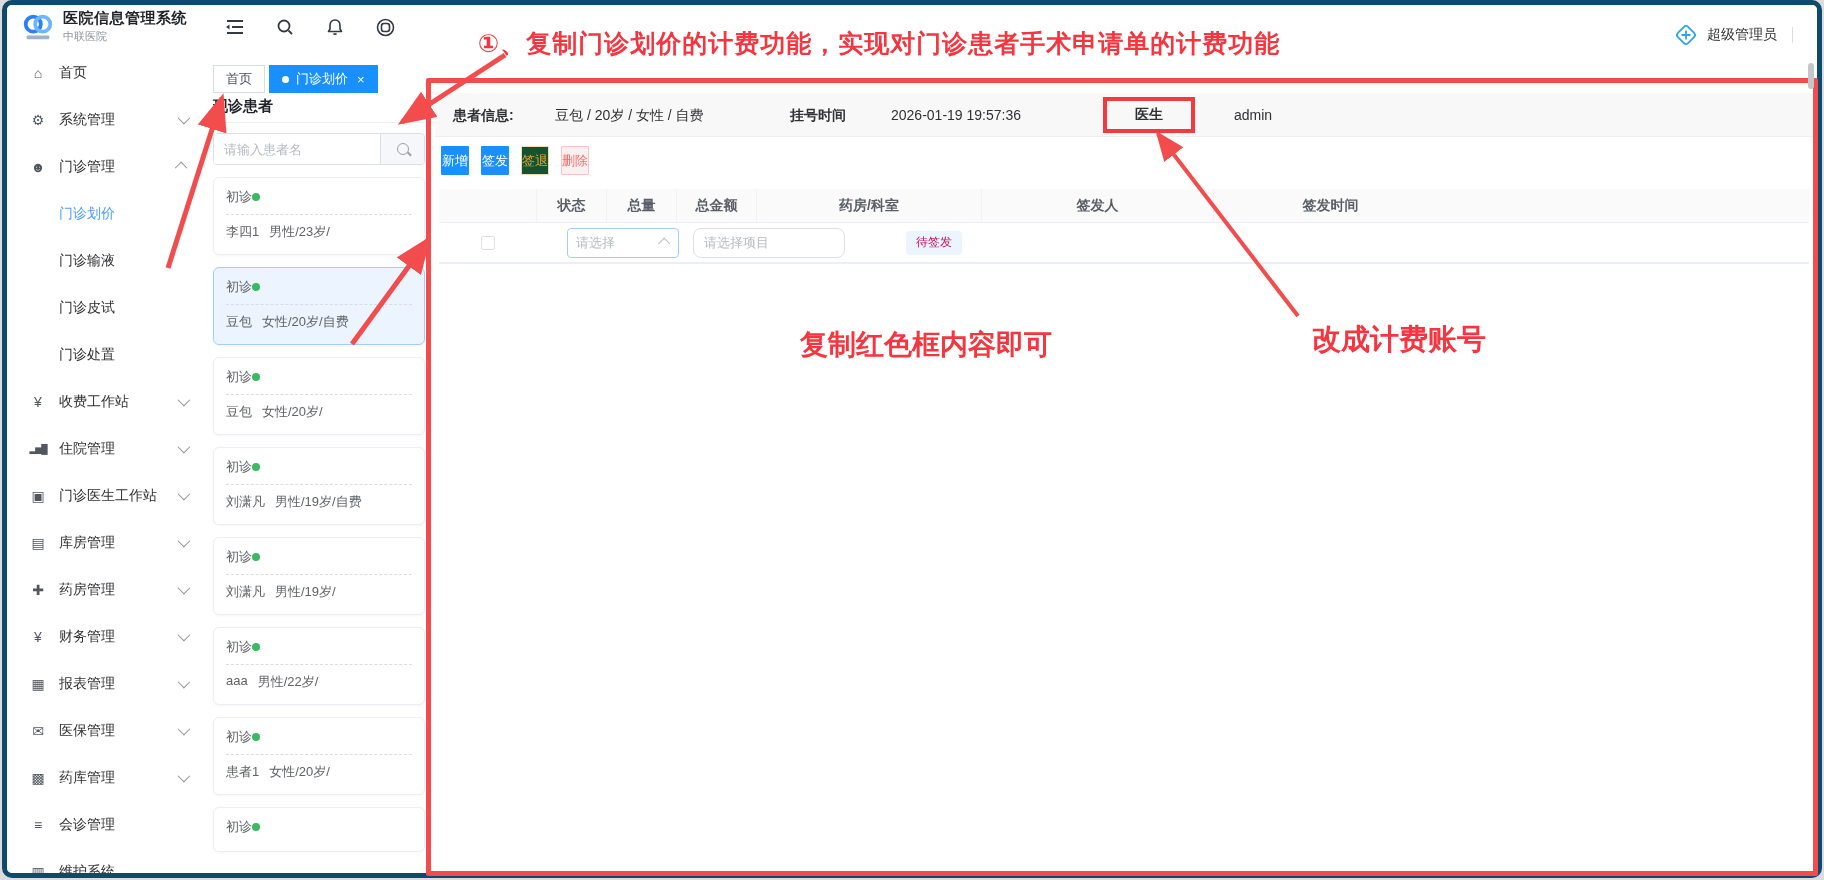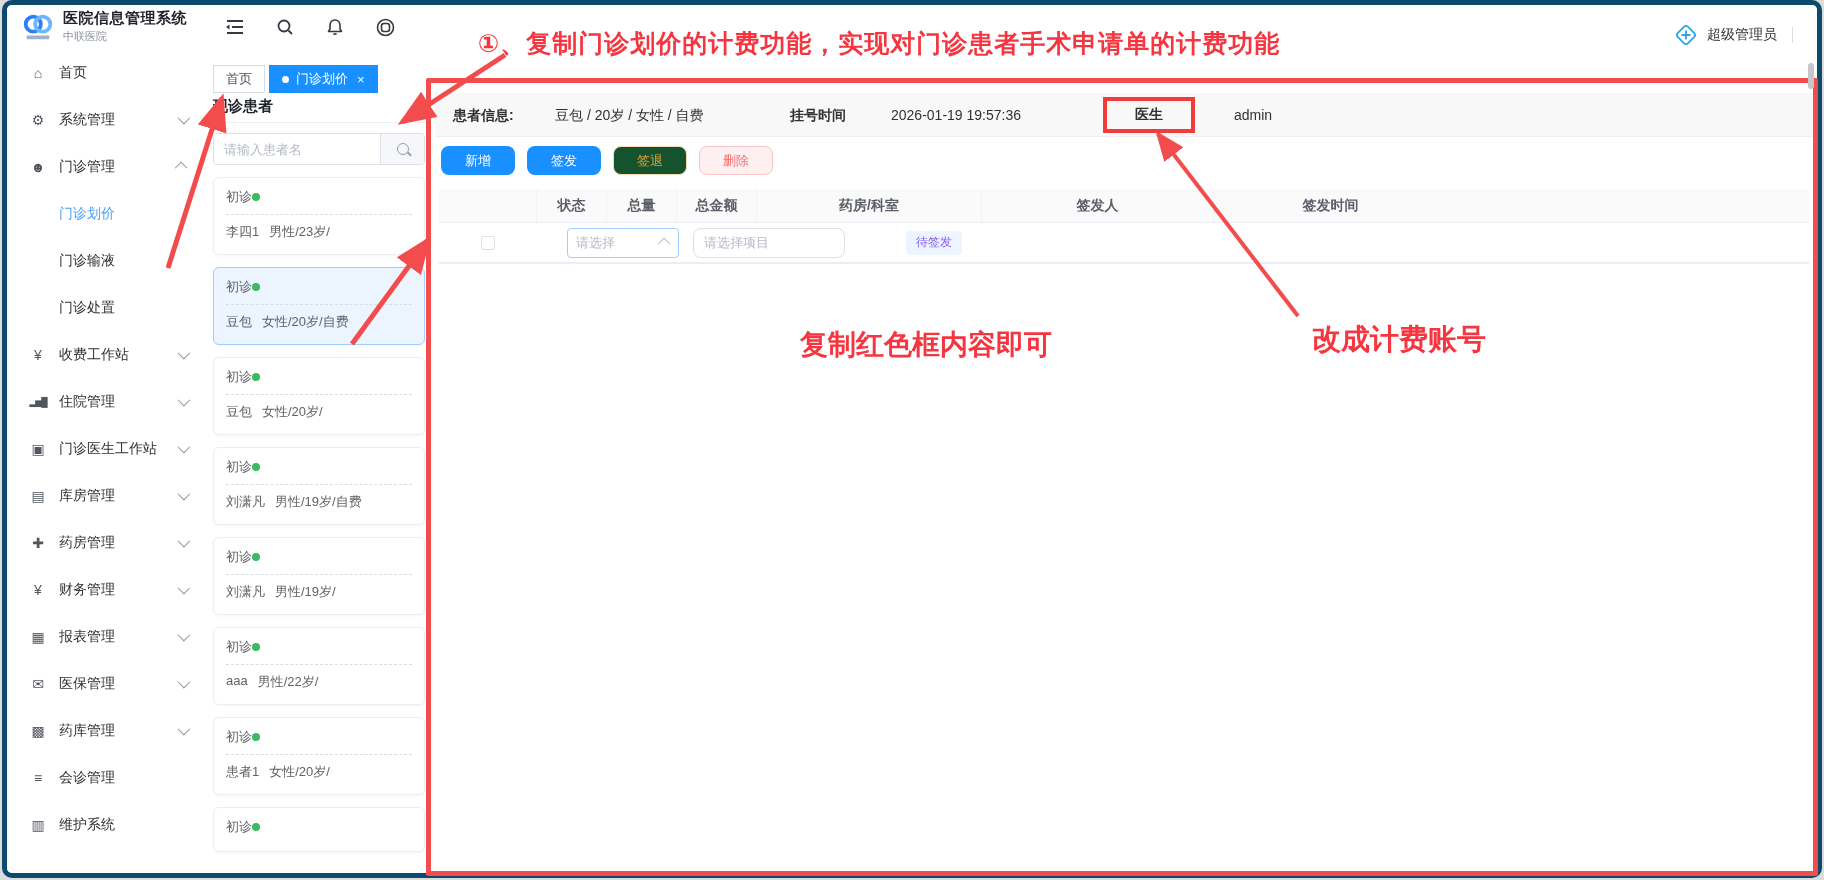--- a/index.html
+++ b/index.html
@@ -53,38 +53,38 @@
   .pcard .dash { border-bottom:1px dashed #d9dde3; margin:8px 0; }
   .pcard .row2 { font-size:13px; color:#606266; display:flex; gap:10px; white-space:nowrap; }
 
   
   .main { position:absolute; left:428px; top:88px; right:2px; bottom:2px; background:#fff; }
   .infobar { position:relative; height:44px; background:#f8f8f9; border-bottom:1px solid #efefef; font-size:14px; color:#303133; }
   .infobar span { position:absolute; top:14px; white-space:nowrap; }
   .ib-label { font-weight:bold; }
   .doctor-box { position:absolute; left:668px; top:4px; width:92px; height:36px; border:4px solid #f23c3c; display:flex; align-items:center; justify-content:center; font-weight:bold; font-size:14px; color:#303133; }
   .toolbar { position:absolute; left:6px; top:53px; display:flex; gap:12px; }
-  .btn { height:29px; padding:0 23px; border-radius:8px; font-size:13px; display:flex; align-items:center; cursor:pointer; border:1px solid transparent; }
+  .btn { height:29px; padding:0 0; border-radius:1px; font-size:13px; display:flex; align-items:center; cursor:pointer; border:1px solid transparent; }
   .btn.primary { background:#1890ff; color:#fff; }
   .btn.warn { background:#14532d; color:#e6a23c; border-color:#f5dab1; }
   .btn.danger { background:#fef0f0; color:#f56c6c; border-color:#fbc4c4; }
 
   .table { position:absolute; left:4px; right:6px; top:96px; border-bottom:1px solid #ebeef5; font-size:14px; }
   .thead { display:flex; height:34px; background:#fafafa; border-bottom:1px solid #ebeef5; align-items:center; color:#5a5e66; font-weight:bold; }
   .trow { display:flex; height:40px; align-items:center; border-bottom:1px solid #ebeef5; color:#606266; }
   .cell { display:flex; align-items:center; justify-content:center; height:100%; flex:none; }
   .thead .cell { border-right:1px solid #f0f2f5; }
   .thead .cell:last-child { border-right:none; }
   .c0{width:98px;} .c1{width:378px;} .c2{width:70px;} .c3{width:70px;} .c4{width:80px;} .c5{width:225px;} .c6{width:232px;} .c7{width:233px;}
   .checkbox { width:14px; height:14px; border:1px solid #dcdfe6; border-radius:2px; background:#fff; cursor:pointer; }
   .sel { width:112px; height:30px; border:1px solid #a0cfff; border-radius:4px; display:flex; align-items:center; padding:0 8px; gap:6px; cursor:pointer; background:#fff; }
   .sel .ph { flex:1; font-size:13px; color:#b4bac4; }
   .iteminput { width:152px; height:30px; border:1px solid #dcdfe6; border-radius:8px; padding:0 10px; font-size:13px; color:#333; outline:none; margin-left:14px; }
   .iteminput::placeholder { color:#b4bac4; }
-  .badge { background:#ecf5ff; color:#8b5cf6; font-size:12px; height:24px; padding:0 10px; border-radius:4px; display:flex; align-items:center; }
+  .badge { background:#ecf5ff; color:#be185d; font-size:12px; height:24px; padding:0 10px; border-radius:4px; display:flex; align-items:center; }
   .prow-c1 { width:378px; display:flex; align-items:center; padding-left:30px; }
 
   .dropdown { position:absolute; left:107px; top:175px; width:128px; background:#fff; border:1px solid #e4e7ed; border-radius:5px; box-shadow:0 3px 14px rgba(0,0,0,.12); padding:6px 0; z-index:30; }
   .dropdown::before { content:""; position:absolute; left:50px; top:-5px; width:9px; height:9px; background:#fff; border-left:1px solid #e4e7ed; border-top:1px solid #e4e7ed; transform:rotate(45deg); }
   .opt { height:34px; display:flex; align-items:center; padding-left:20px; font-size:14px; color:#606266; cursor:pointer; }
   .opt.selected { color:#409eff; font-weight:bold; background:#f5f7fa; }
 
   
   .anno { position:absolute; color:#f5353f; font-weight:bold; white-space:nowrap; z-index:50; pointer-events:none; }
   .anno-title { left:478px; top:27px; font-size:25px; letter-spacing:1px; }
@@ -163,20 +163,23 @@
     <div class="side-item">
       <span class="sicon">☻</span>
       <span class="lbl">门诊管理</span>
       <span class="chev up"></span>
     </div>
     <div class="side-item sub active">
       <span class="lbl">门诊划价</span>
     </div>
     <div class="side-item sub">
       <span class="lbl">门诊输液</span>
+    </div>
+    <div class="side-item sub">
+      <span class="lbl">门诊皮试</span>
     </div>
     <div class="side-item sub">
       <span class="lbl">门诊处置</span>
     </div>
     <div class="side-item">
       <span class="sicon">¥</span>
       <span class="lbl">收费工作站</span>
       <span class="chev down"></span>
     </div>
     <div class="side-item">

